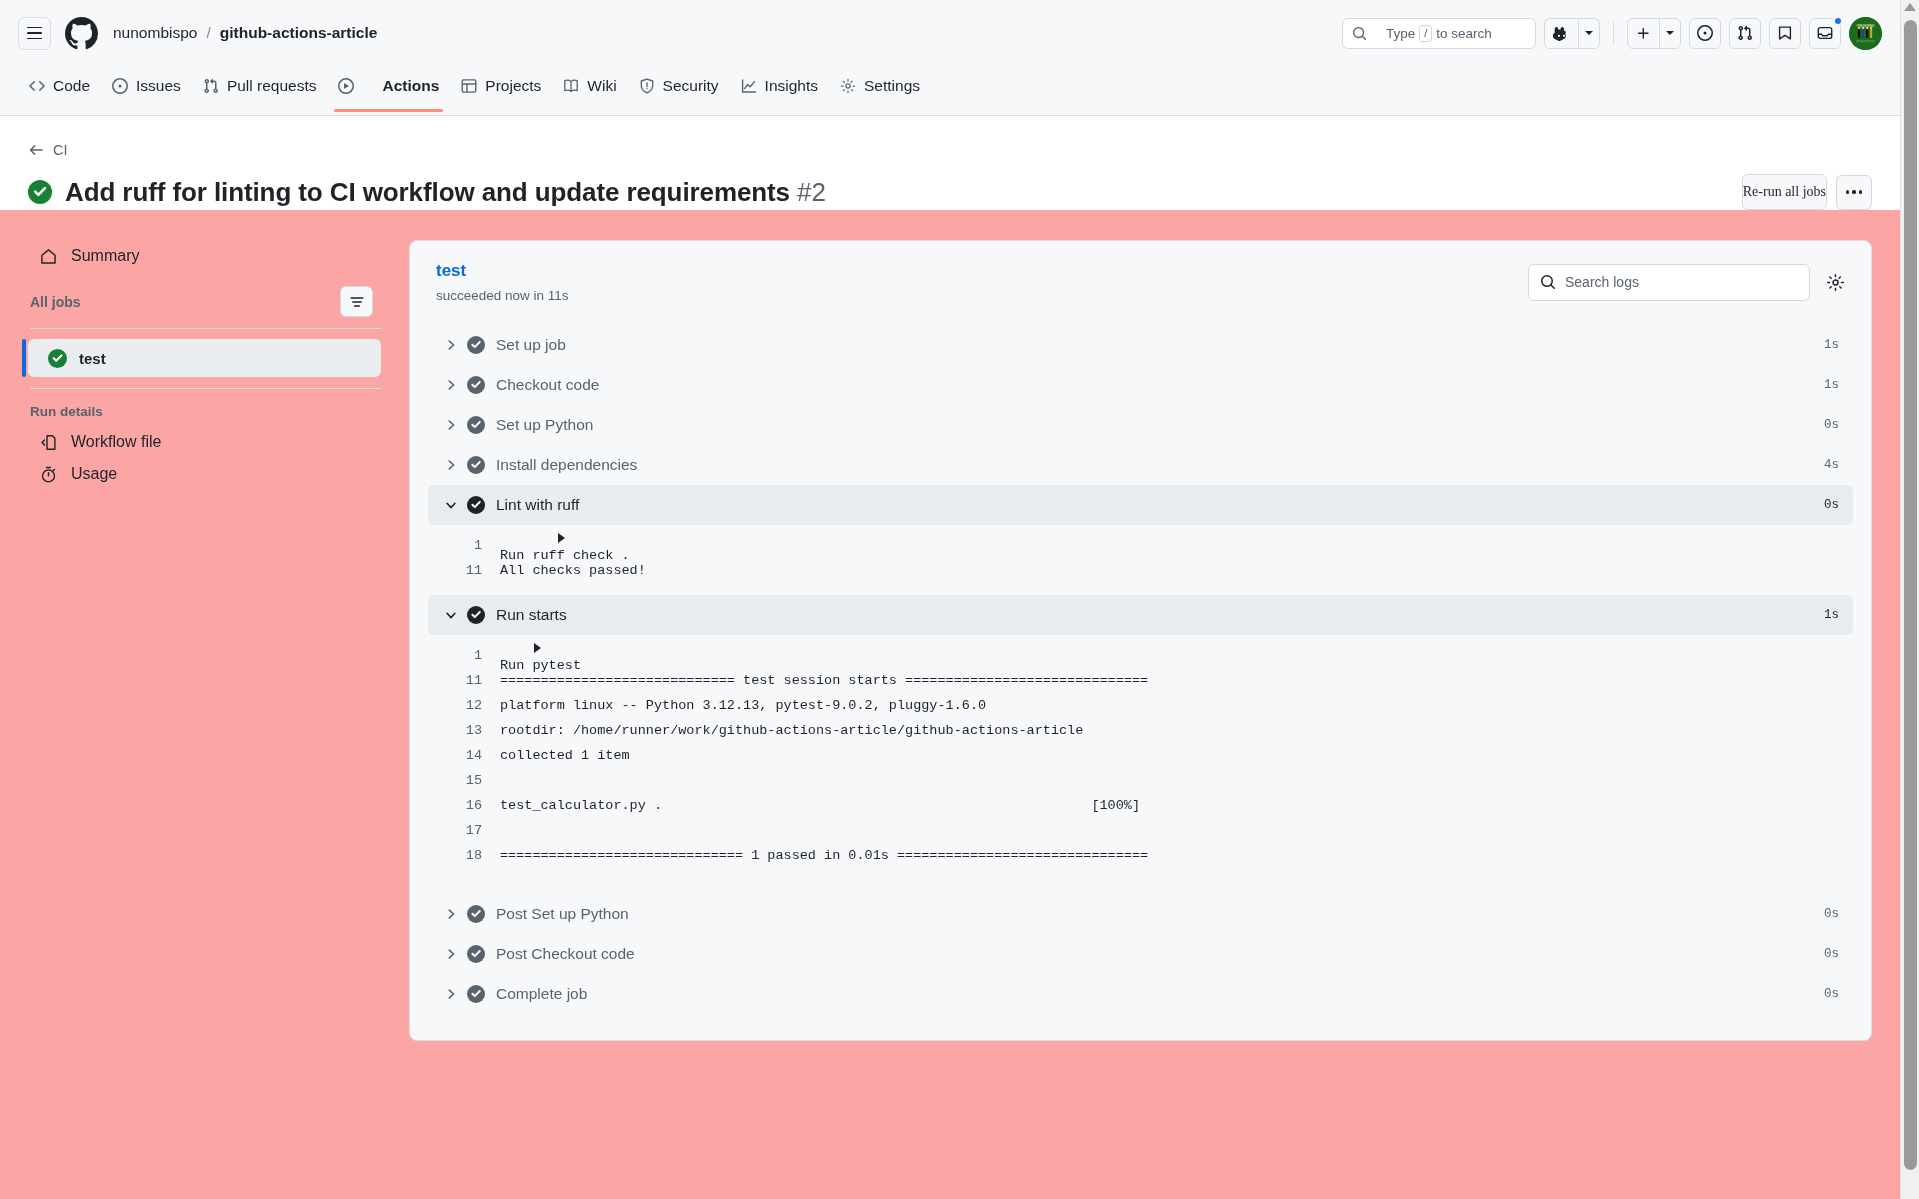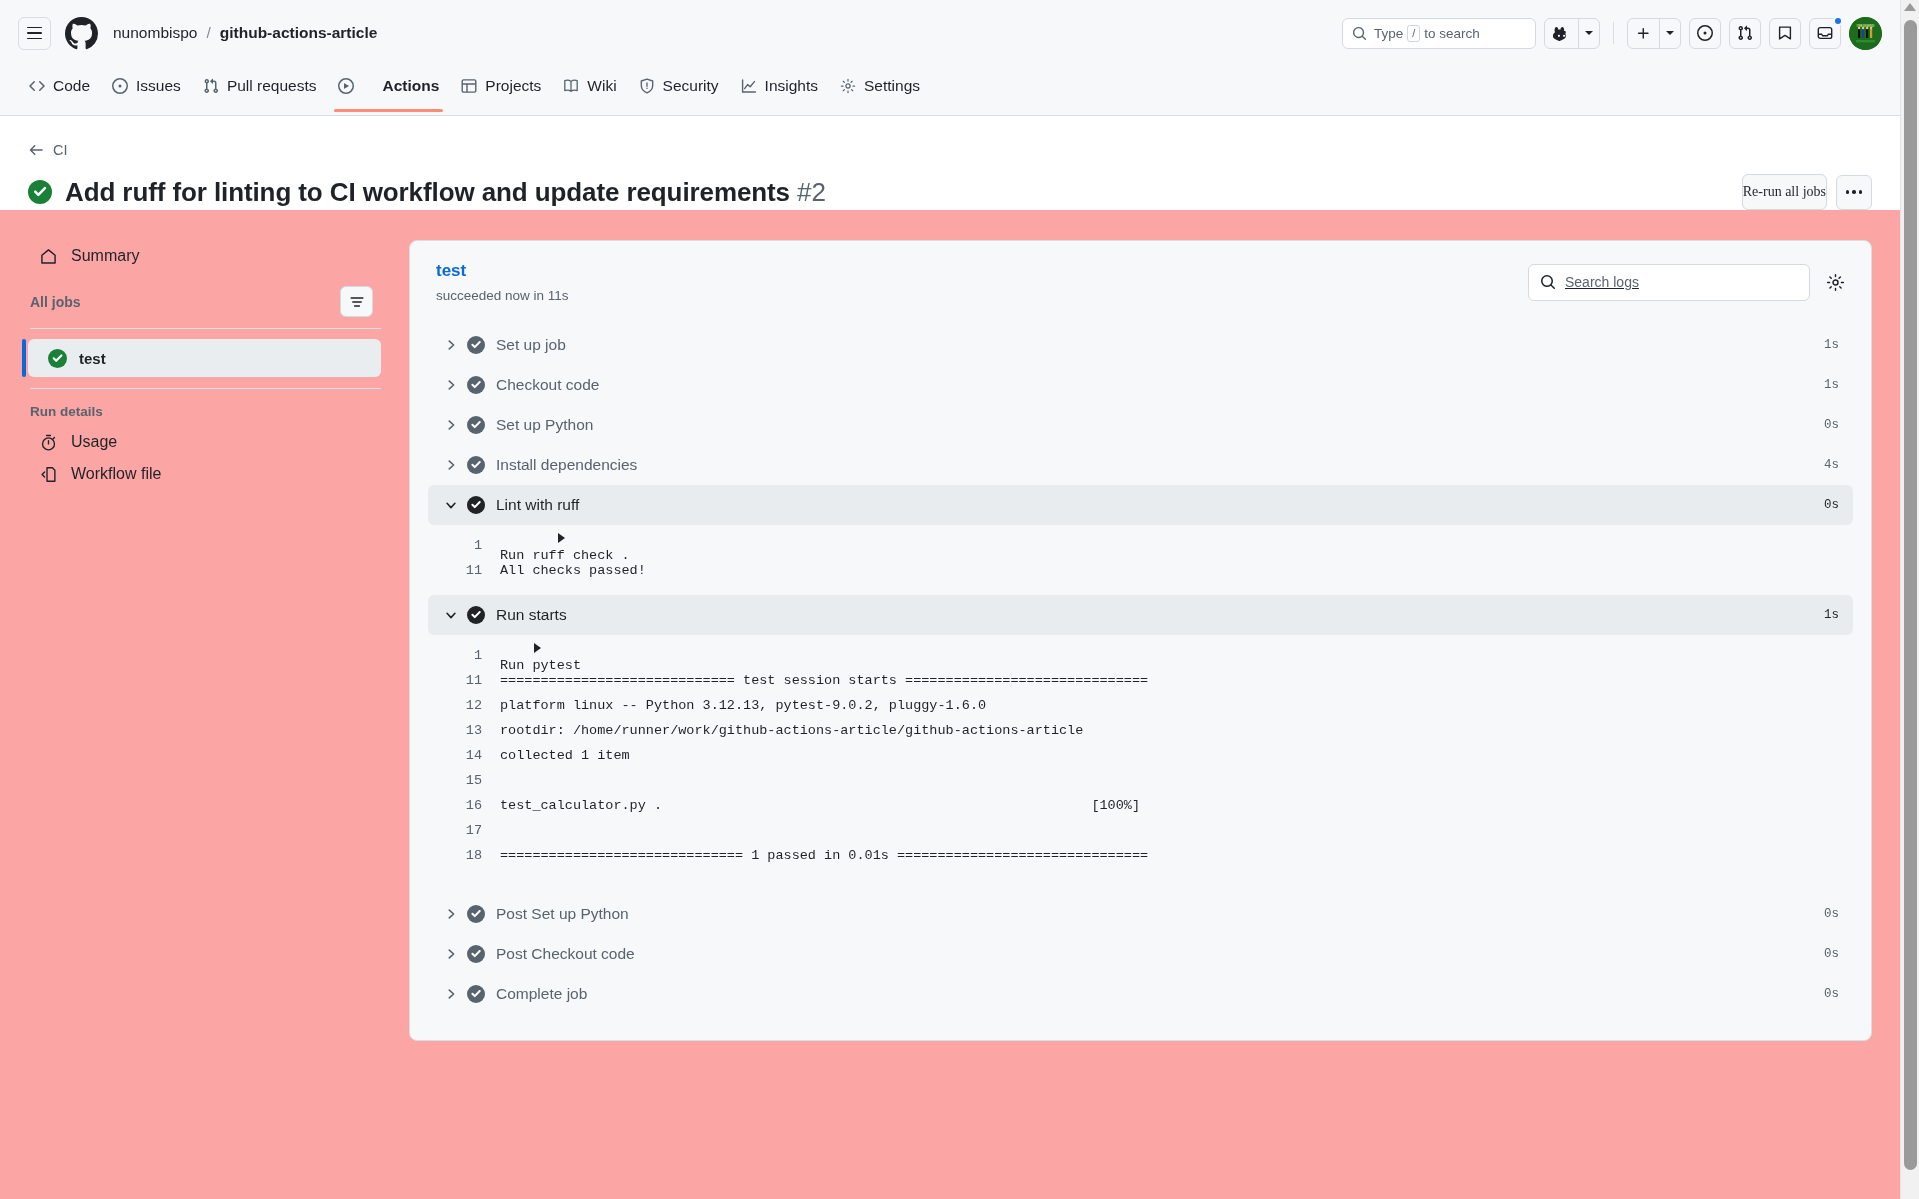--- a/index.html
+++ b/index.html
@@ -46,21 +46,21 @@
   .hamburger span { display:block; width: 15px; height: 1.6px; background: #1f2328; border-radius:2px; }
   .gh-logo { margin-left: 14px; flex: 0 0 auto; display:flex; align-items:center; }
   .breadcrumb { display: flex; align-items: center; gap: 9px; margin-left: 15px; font-size: 15.5px; }
   .bc-owner { color: #1f2328; text-decoration: none; cursor: pointer; }
   .bc-sep { color: #868d96; }
   .bc-repo { color: #1f2328; font-weight: 700; text-decoration: none; cursor: pointer; }
 
   .header-right { margin-left: auto; display: flex; align-items: center; gap: 8px; }
   .search-box {
     width: 194px; height: 31px; border: 1px solid #d5dae0; border-radius: 6px;
-    background: #ffffff; display: flex; align-items: center; gap: 7px;
+    background: #ffffff; display: flex; align-items: center; gap: 19px;
     padding: 0 9px; cursor: pointer;
   }
   .search-box .q { color: #59636e; flex:0 0 auto; display:flex; }
   .search-ph { font-size: 13.5px; color: #59636e; display:flex; align-items:center; gap:4px; white-space:nowrap;}
   .slashkey {
     border: 1px solid #d0d7de; border-radius: 3px; padding: 0px 4px;
     font-size: 11px; line-height: 15px; color: #59636e;
   }
   .icon-btn {
     height: 31px; min-width: 31px; border: 1px solid #d5dae0; border-radius: 6px;
@@ -157,21 +157,21 @@
   }
   .job-name { font-size: 17px; font-weight: 700; color: #0969da; cursor: pointer; text-decoration:none; display:block; }
   .job-status { font-size: 13.5px; color: #59636e; margin-top: 7px; }
   .head-right { margin-left: auto; display: flex; align-items: center; gap: 16px; }
   .logsearch {
     width: 282px; height: 37px; border: 1px solid #d5dae0; border-radius: 6px;
     background: #ffffff; display: flex; align-items: center; gap: 9px; padding: 0 11px; cursor:text;
   }
   .logsearch input {
     border: none; outline: none; background: transparent; font-size: 14px;
-    color: #1f2328; font-family: inherit; width: 100%; text-decoration: underline;
+    color: #1f2328; font-family: inherit; width: 100%;
   }
   .logsearch input::placeholder { color: #59636e; }
   .gear-btn { display:flex; align-items:center; justify-content:center; cursor:pointer; color:#1f2328; }
 
   .steps { padding: 0 18px 26px 18px; }
   .step-row {
     display: flex; align-items: center; gap: 0; height: 40px;
     padding: 0 14px 0 12px; border-radius: 6px; cursor: pointer;
   }
   .step-row.expanded { background: #e9ecef; }
@@ -462,34 +462,34 @@
       </div>
 
       <div class="side-sep"></div>
 
       <div class="run-details-label">Run details</div>
 
       <div class="run-details-links">
         <a class="side-link">
           <span class="side-ico">
             <svg width="17" height="17" viewBox="0 0 16 16" fill="none" stroke="#1f2328" stroke-width="1.3">
-              <circle cx="8" cy="9.3" r="5.6"></circle>
-                <path d="M8 9.3V6.4M6.2 1.4h3.6M12.4 4.4l1.2-1.2" stroke-linecap="round"></path>
+              <path d="M6.6 1.6h5.1l2.3 2.3v10.5H6.6z" stroke-linejoin="round"></path>
+              <path d="M4.3 5.6 2 8l2.3 2.4" stroke-linecap="round" stroke-linejoin="round"></path>
             </svg>
           </span>
-          <span>Usage</span>
+          <span>Workflow file</span>
         </a>
         <a class="side-link">
           <span class="side-ico">
             <svg width="17" height="17" viewBox="0 0 16 16" fill="none" stroke="#1f2328" stroke-width="1.3">
-              <path d="M6.6 1.6h5.1l2.3 2.3v10.5H6.6z" stroke-linejoin="round"></path>
-              <path d="M4.3 5.6 2 8l2.3 2.4" stroke-linecap="round" stroke-linejoin="round"></path>
+              <circle cx="8" cy="9.3" r="5.6"></circle>
+                <path d="M8 9.3V6.4M6.2 1.4h3.6M12.4 4.4l1.2-1.2" stroke-linecap="round"></path>
             </svg>
           </span>
-          <span>Workflow file</span>
+          <span>Usage</span>
         </a>
       </div>
     </div>
 
     <div class="logcard">
 
       <div class="logcard-head">
         <div>
           <a class="job-name">test</a>
           <div class="job-status">succeeded now in 11s</div>

